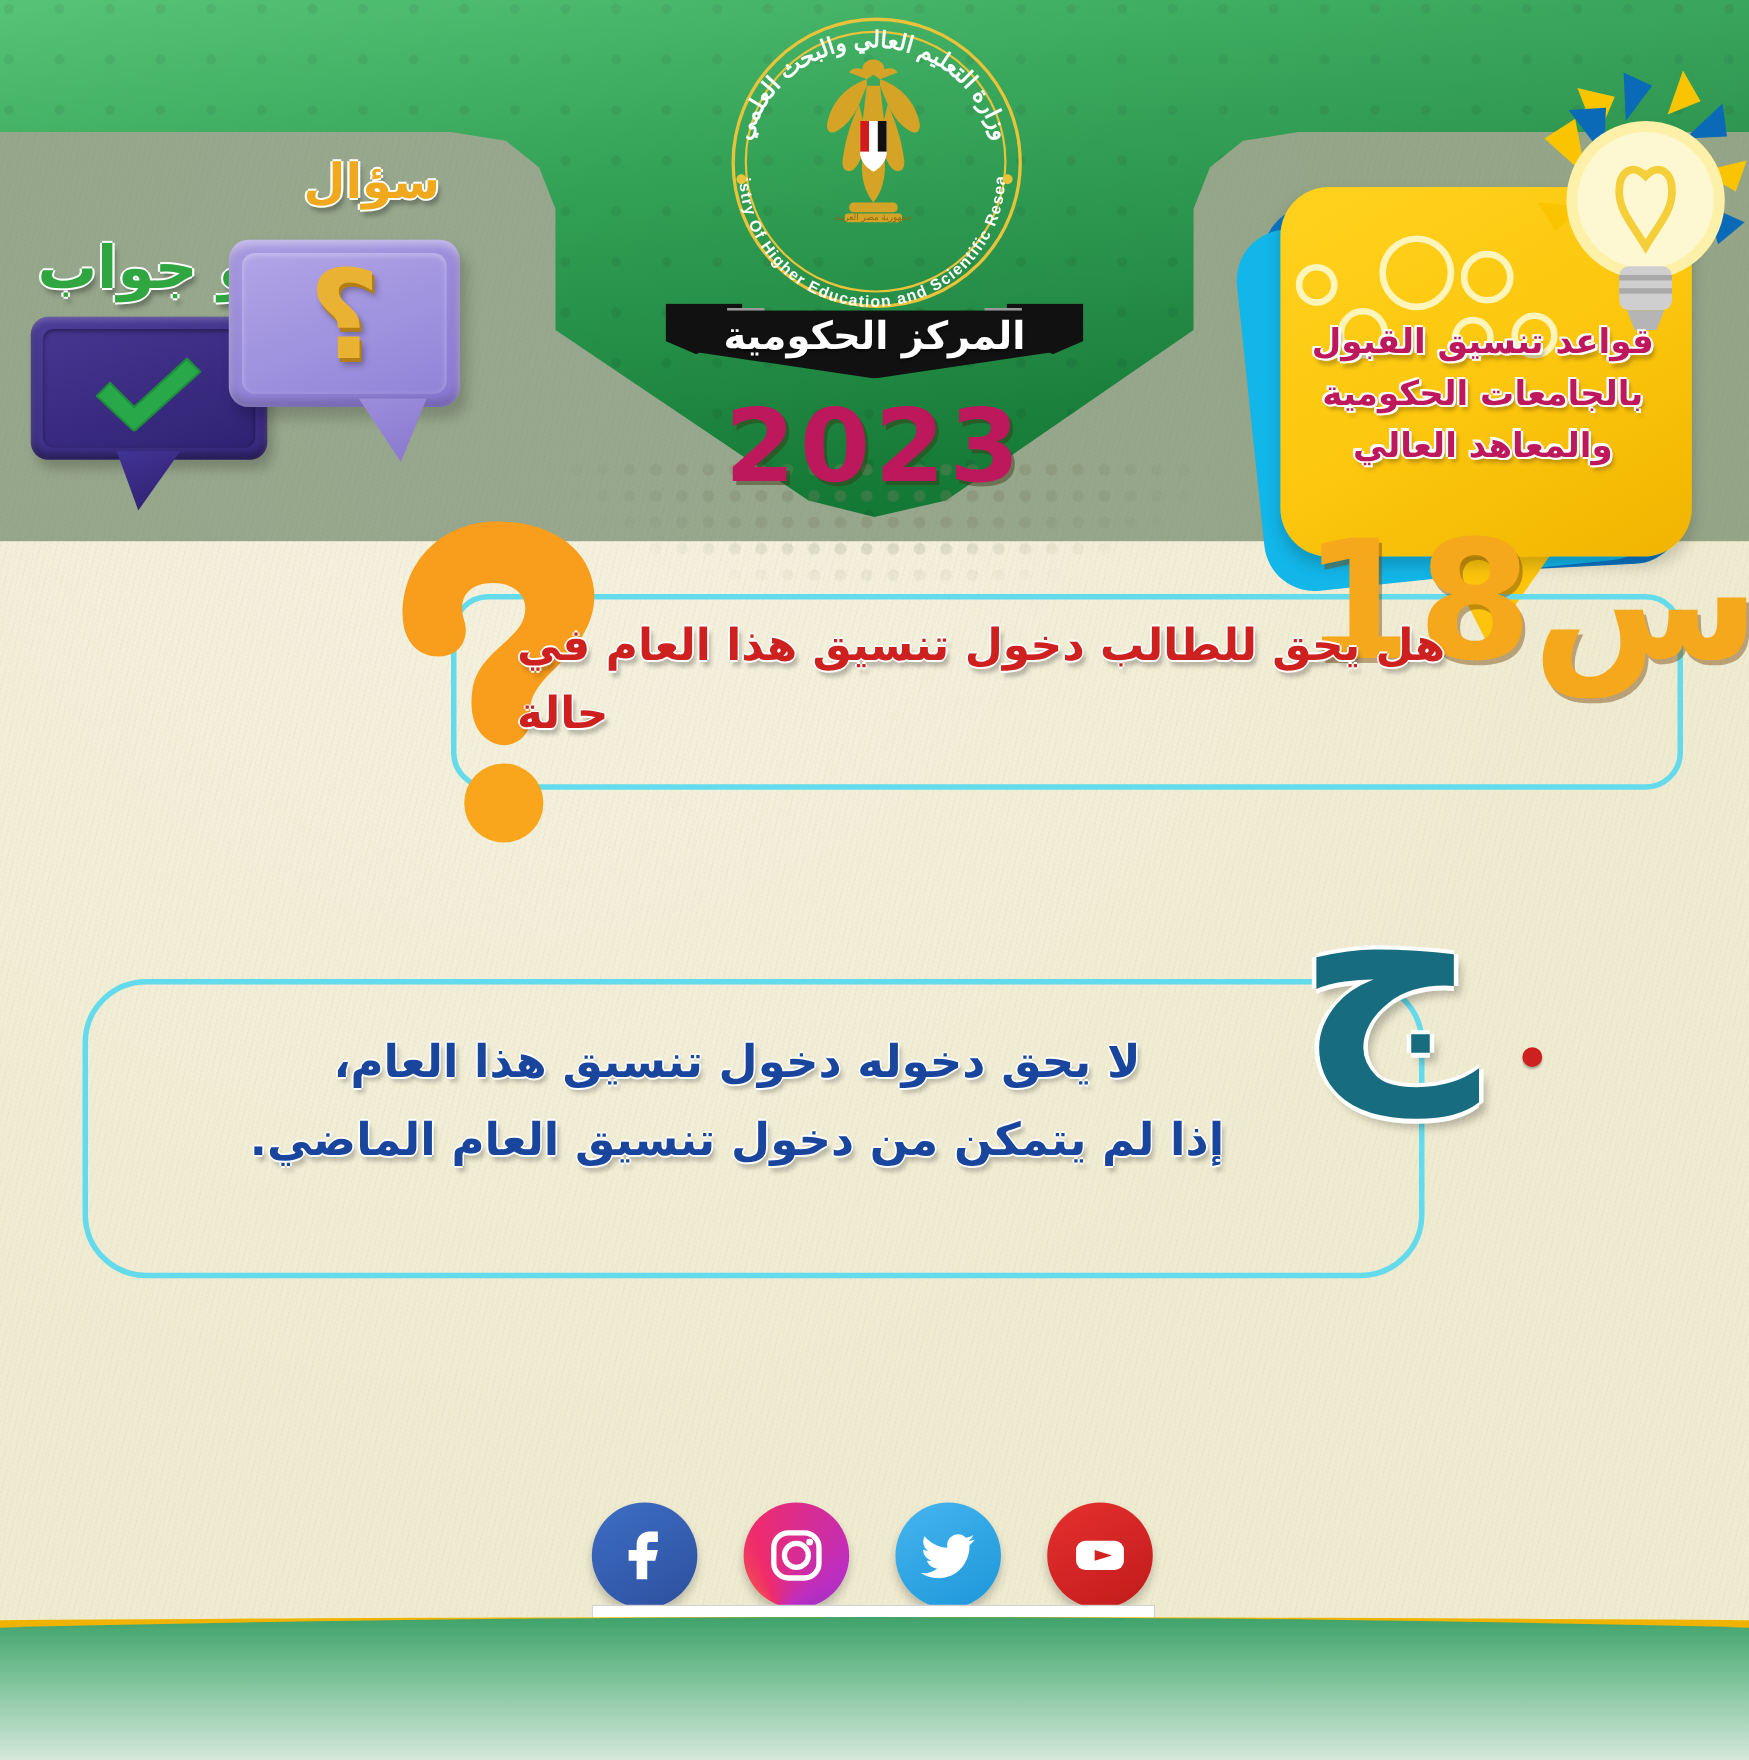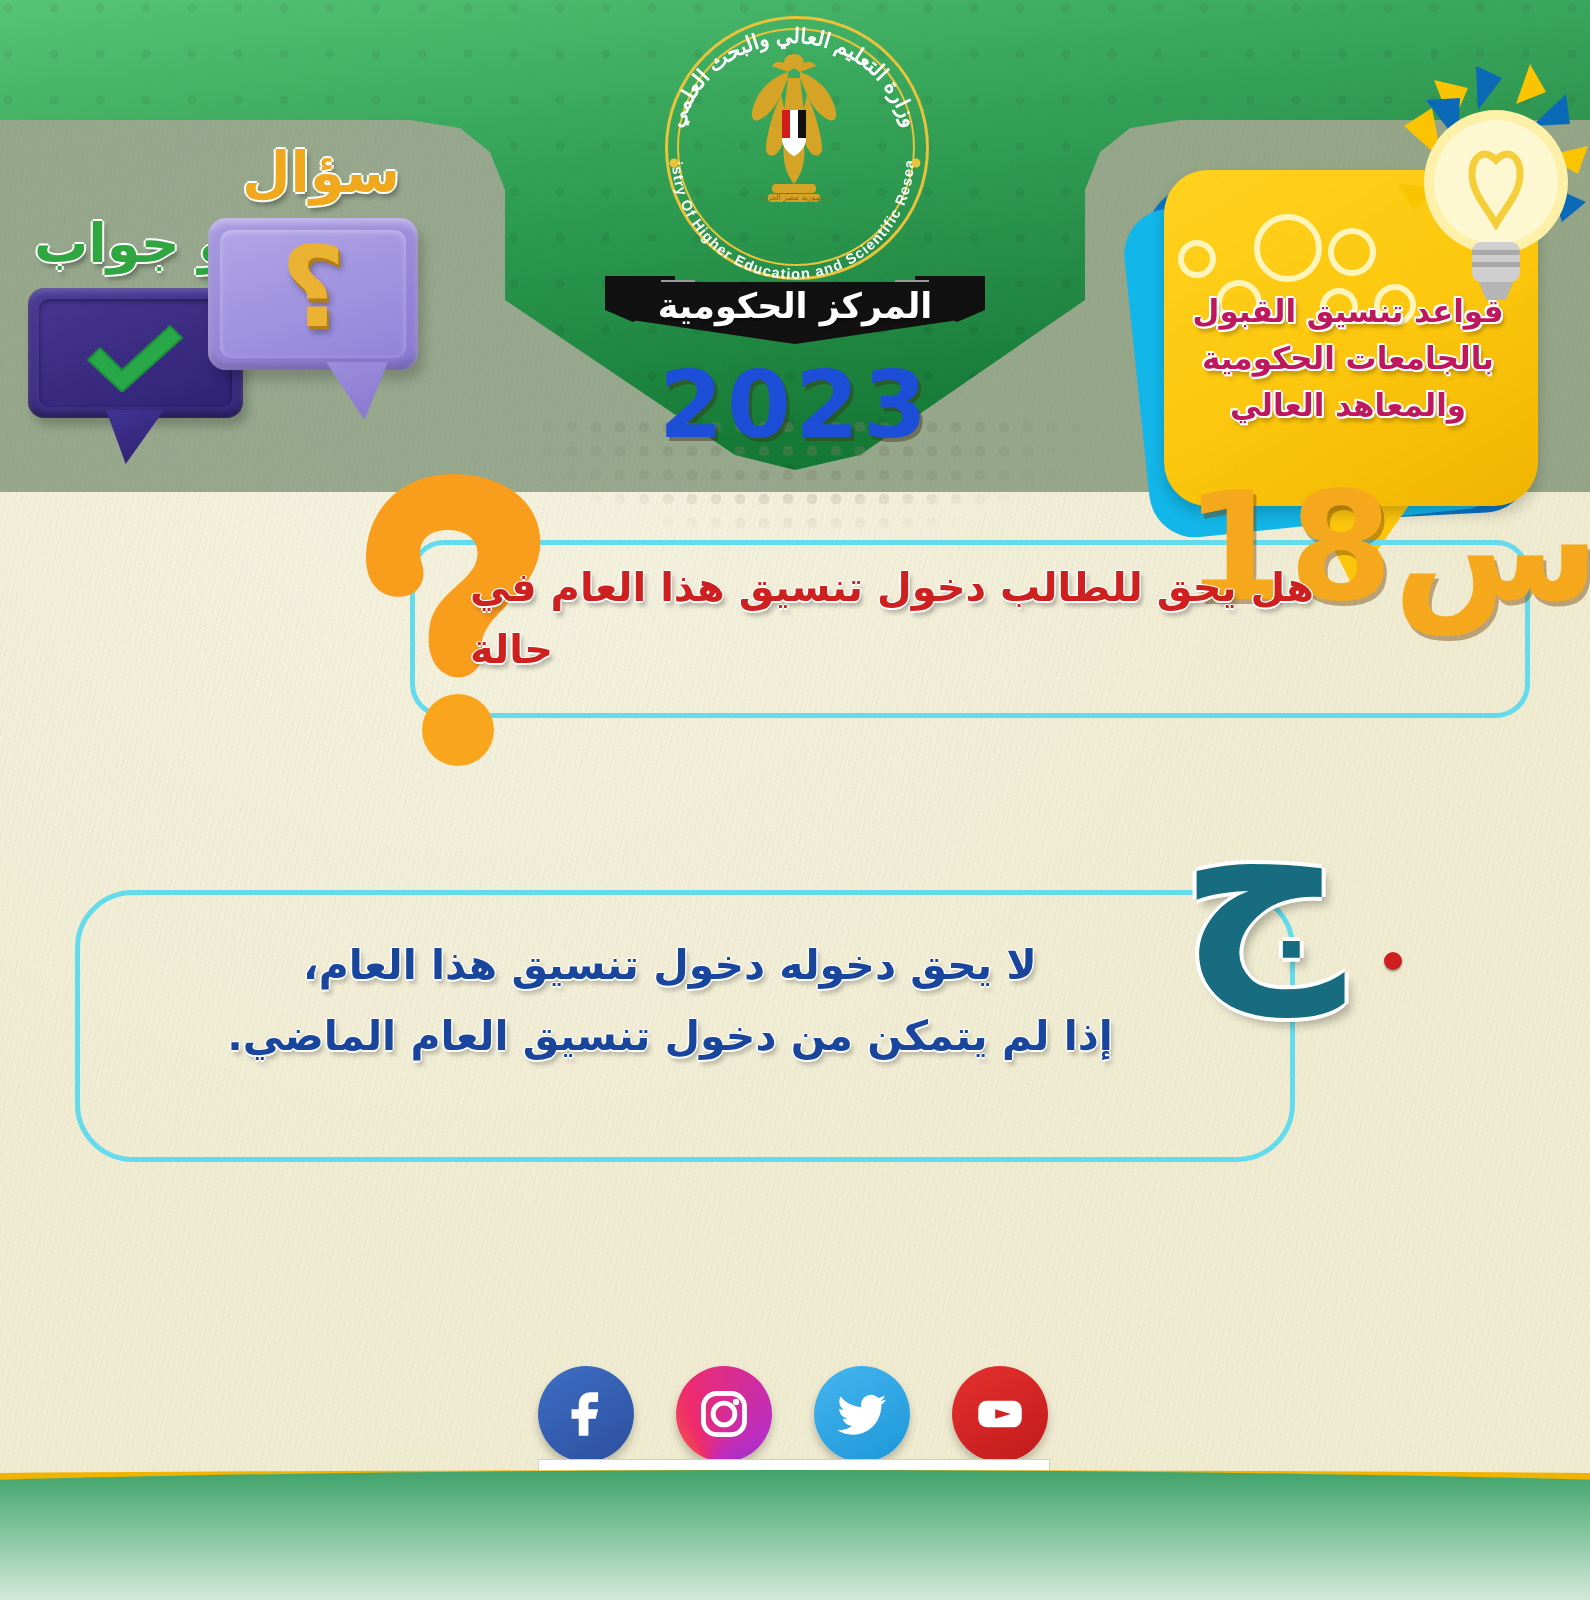--- a/index.html
+++ b/index.html
@@ -93,21 +93,21 @@
     clip-path:polygon(0 0,100% 0,100% 74%,60% 100%,28% 74%,0 100%);}
   .ribbon .notch-l{position:absolute;left:56px;top:4px;width:34px;height:22px;background:#9a9a9a;}
   .ribbon .notch-r{position:absolute;right:56px;top:4px;width:34px;height:22px;background:#9a9a9a;}
   .ribbon .label{
     position:absolute;left:0;top:10px;width:380px;text-align:center;
     color:#fff;font-size:35px;font-weight:bold;letter-spacing:.5px;
     text-shadow:0 2px 2px rgba(0,0,0,.5);
   }
   .year{
     position:absolute;left:605px;top:352px;width:380px;text-align:center;
-    font-size:92px;font-weight:bold;color:#1d4ed8;letter-spacing:4px;
+    font-size:92px;font-weight:bold;color:#be185d;letter-spacing:4px;
     font-family:"DejaVu Sans",sans-serif;
     text-shadow:3px 4px 0 rgba(60,50,20,.45);
   }
 
   
   .qa-badge{position:absolute;left:18px;top:140px;width:410px;height:300px;}
   .bub-dark{
     position:absolute;left:10px;top:148px;width:215px;height:130px;border-radius:16px;
     background:linear-gradient(160deg,#4b3d98,#38297e);
     box-shadow:inset 0 3px 6px rgba(255,255,255,.22), inset 0 -5px 9px rgba(0,0,0,.4), 5px 8px 10px rgba(0,0,0,.2);
@@ -127,21 +127,21 @@
     background:linear-gradient(160deg,#9c8ddb,#8878cf);
     clip-path:polygon(0 0,100% 0,62% 100%);}
   .bub-light .inner{position:absolute;inset:12px;border-radius:12px;
     background:linear-gradient(160deg,#b1a4e6,#9184d8);box-shadow:inset 0 2px 6px rgba(255,255,255,.35);}
   .qmark{
     position:absolute;left:0;top:4px;width:210px;text-align:center;
     font-size:112px;font-weight:bold;color:#e9b233;
     text-shadow:2px 4px 0 #b37f14, 4px 7px 6px rgba(0,0,0,.3);
   }
   .lbl-su{
-    position:absolute;right:28px;top:0px;font-size:56px;font-weight:bold;color:#f0a91c;
+    position:absolute;right:28px;top:0px;font-size:44px;font-weight:bold;color:#f0a91c;
     text-shadow:-2px 0 0 #fff,2px 0 0 #fff,0 -2px 0 #fff,0 2px 0 #fff,3px 5px 5px rgba(0,0,0,.3);
     margin-left:17px;
   }
   .lbl-ja{
     position:absolute;left:16px;top:72px;font-size:54px;font-weight:bold;color:#2fa63f;
     text-shadow:-2px 0 0 #fff,2px 0 0 #fff,0 -2px 0 #fff,0 2px 0 #fff,3px 5px 5px rgba(0,0,0,.3);
   }
 
   
   .topic-card{position:absolute;left:1128px;top:60px;width:452px;height:470px;}

